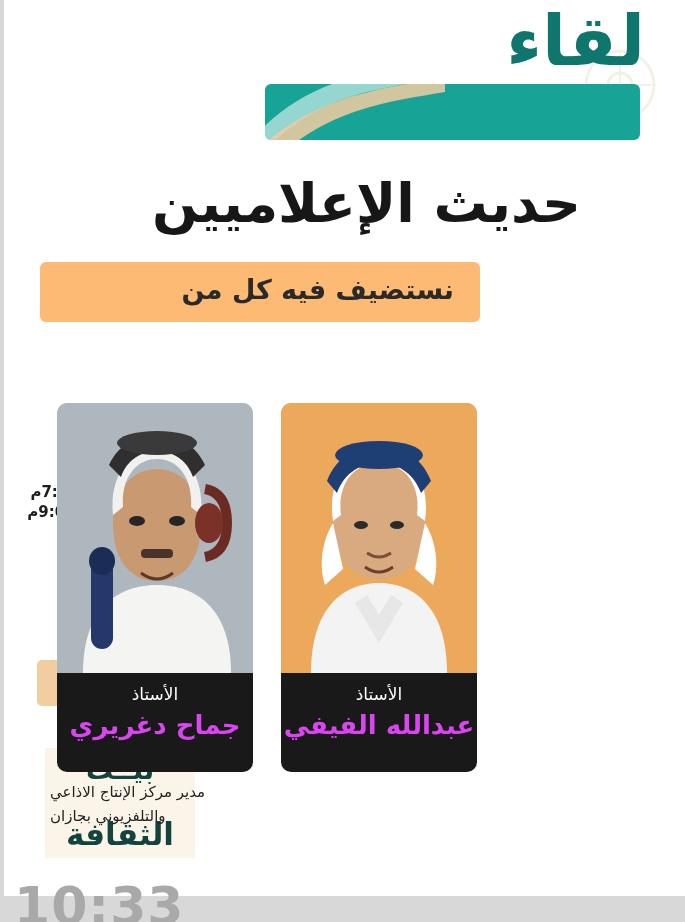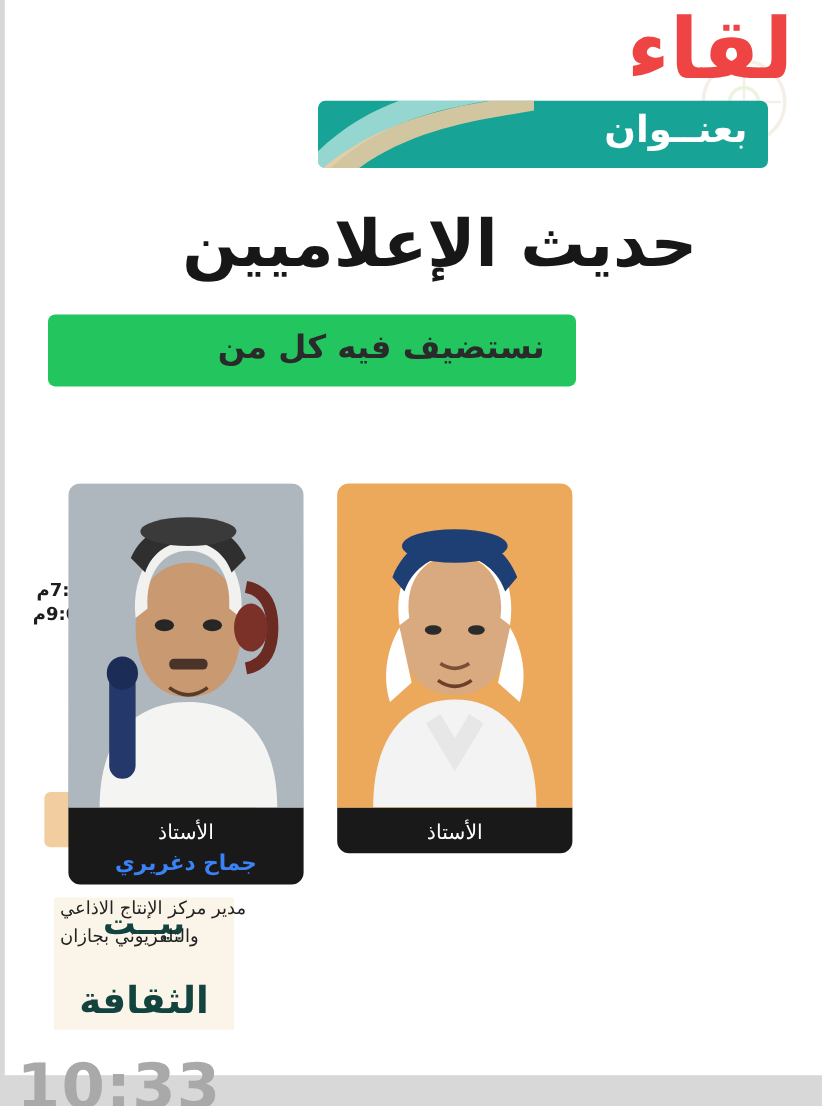--- a/index.html
+++ b/index.html
@@ -22,24 +22,24 @@
   }
 
   
   .header {
     position: relative;
     height: 160px;
   }
   .liqaa {
     position: absolute;
     top: 6px;
-    right: 24px;
+    right: 40px;
     font-size: 70px;
     font-weight: bold;
-    color: #ef4444;
+    color: #0f766e;
     letter-spacing: 0px;
     line-height: 1;
   }
   .ghost-mark {
     position: absolute;
     top: 40px;
     right: 20px;
     width: 120px;
     height: 90px;
     opacity: 0.16;
@@ -85,21 +85,21 @@
     margin-left: 48px;
   }
 
   
   .subbanner {
     position: absolute;
     top: 262px;
     right: 205px;
     width: 440px;
     height: 60px;
-    background: #22c55e;
+    background: #fdba74;
     border-radius: 6px;
   }
   .subbanner span {
     position: absolute;
     right: 26px;
     top: 12px;
     font-size: 27px;
     font-weight: bold;
     color: #2a2a2a;
   }
@@ -203,32 +203,32 @@
     border-radius: 10px 10px 0 0;
     overflow: hidden;
   }
   .photo.p1 { background: linear-gradient(#f0b268, #e79d4e); }
   .photo.p2 { background: linear-gradient(#cfd6da, #9aa4ab); }
 
   .namebar {
     width: 196px;
     background: #191919;
     border-radius: 0 0 10px 10px;
-    padding: 10px 0 4px;
+    padding: 10px 0 28px;
     text-align: center;
   }
   .namebar .pre {
     font-size: 17px;
     color: #ffffff;
     line-height: 1.4;
   }
   .namebar .nm {
-    font-size: 18px;
-    font-weight: bold;
-    color: #3b82f6;
+    font-size: 26px;
+    font-weight: bold;
+    color: #d946ef;
     line-height: 1.45;
   }
   .role {
     width: 210px;
     margin-right: -7px;
     text-align: left;
     font-size: 15px;
     color: #232323;
     line-height: 1.55;
     padding-top: 9px;
@@ -271,21 +271,20 @@
     </svg>
 
     <div class="liqaa">لقاء</div>
 
     <div class="green-band">
       <svg class="swoosh" viewBox="0 0 190 95">
         <path d="M0 70 C55 10, 120 5, 190 -5 L190 12 C125 22, 65 28, 12 82 Z" fill="#ffffff" opacity="0.55"></path>
         <path d="M0 86 C60 30, 125 22, 190 12 L190 26 C130 36, 72 44, 20 94 Z" fill="#f2cda0" opacity="0.85"></path>
       </svg>
     </div>
-    <div class="band-text">بعنــوان</div>
   </div>
 
   <div class="title">حديث الإعلاميين</div>
 
   <div class="subbanner">
     <span>نستضيف فيه كل من</span>
   </div>
 
   <div class="info-col">
 
@@ -355,20 +354,21 @@
         <path d="M144 120 c12 20 14 44 8 62 l-18 -16 z" fill="#ffffff"></path>
         <ellipse cx="80" cy="122" rx="7" ry="4" fill="#2b2b2b"></ellipse>
         <ellipse cx="116" cy="122" rx="7" ry="4" fill="#2b2b2b"></ellipse>
         <path d="M86 150 q12 8 24 0" stroke="#7a4f36" stroke-width="3" fill="none"></path>
         <path d="M84 164 q14 10 28 0" stroke="#6b3f2a" stroke-width="3" fill="none"></path>
         <path d="M74 200 L98 240 L122 200 L110 192 L98 212 L86 192 Z" fill="#e7e7e7"></path>
       </svg>
     </div>
     <div class="namebar">
       <div class="pre">الأستاذ</div>
+      <div class="nm">عبدالله الفيفي</div>
     </div>
   </div>
 
   <div class="card c2">
     <div class="photo p2">
       <svg width="196" height="270" viewBox="0 0 196 270">
         <rect width="196" height="270" fill="#aeb7bd"></rect>
         <path d="M26 270 C26 206 60 182 100 182 C140 182 174 206 174 270 Z" fill="#f4f4f2"></path>
         <path d="M100 178 c-32 0 -44 -28 -44 -58 0 -32 18 -54 44 -54 26 0 44 22 44 54 0 30 -12 58 -44 58z" fill="#c99a72"></path>
         <path d="M56 112 c-4 -38 16 -66 44 -66 28 0 48 28 44 66 l-10 -8 c2 -28 -12 -48 -34 -48 -22 0 -36 20 -34 48z" fill="#f1f1ef"></path>

